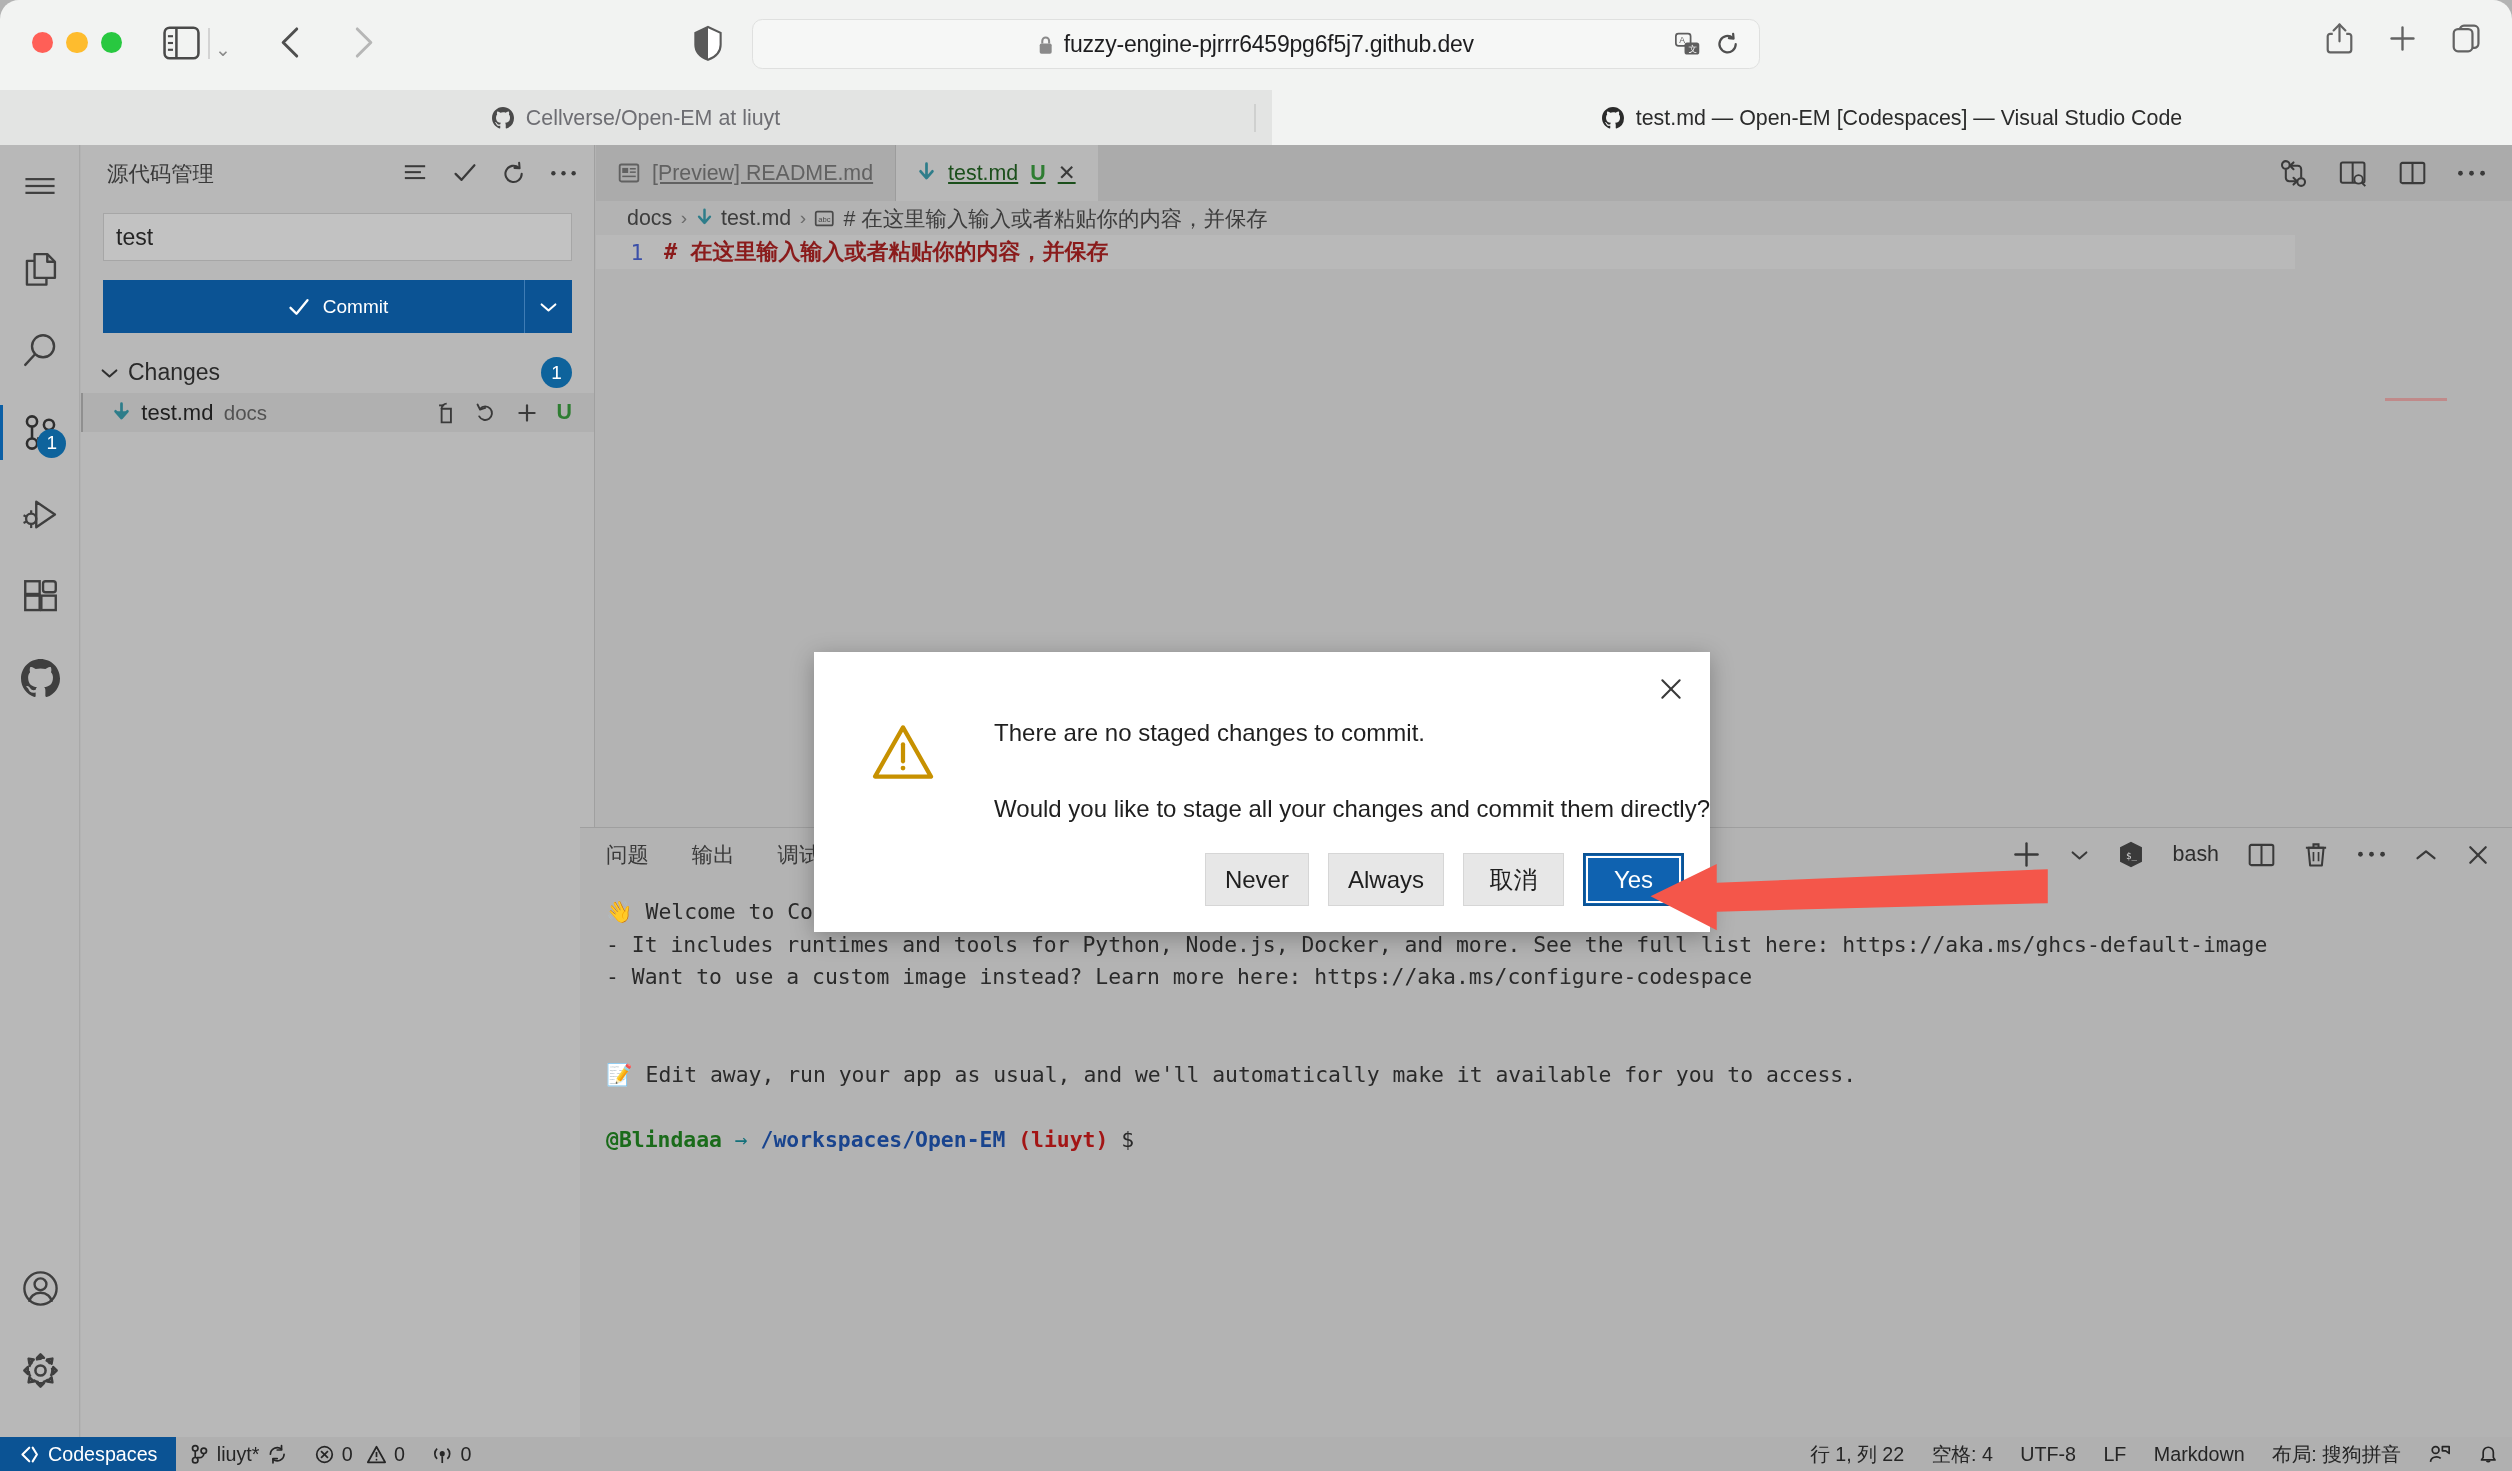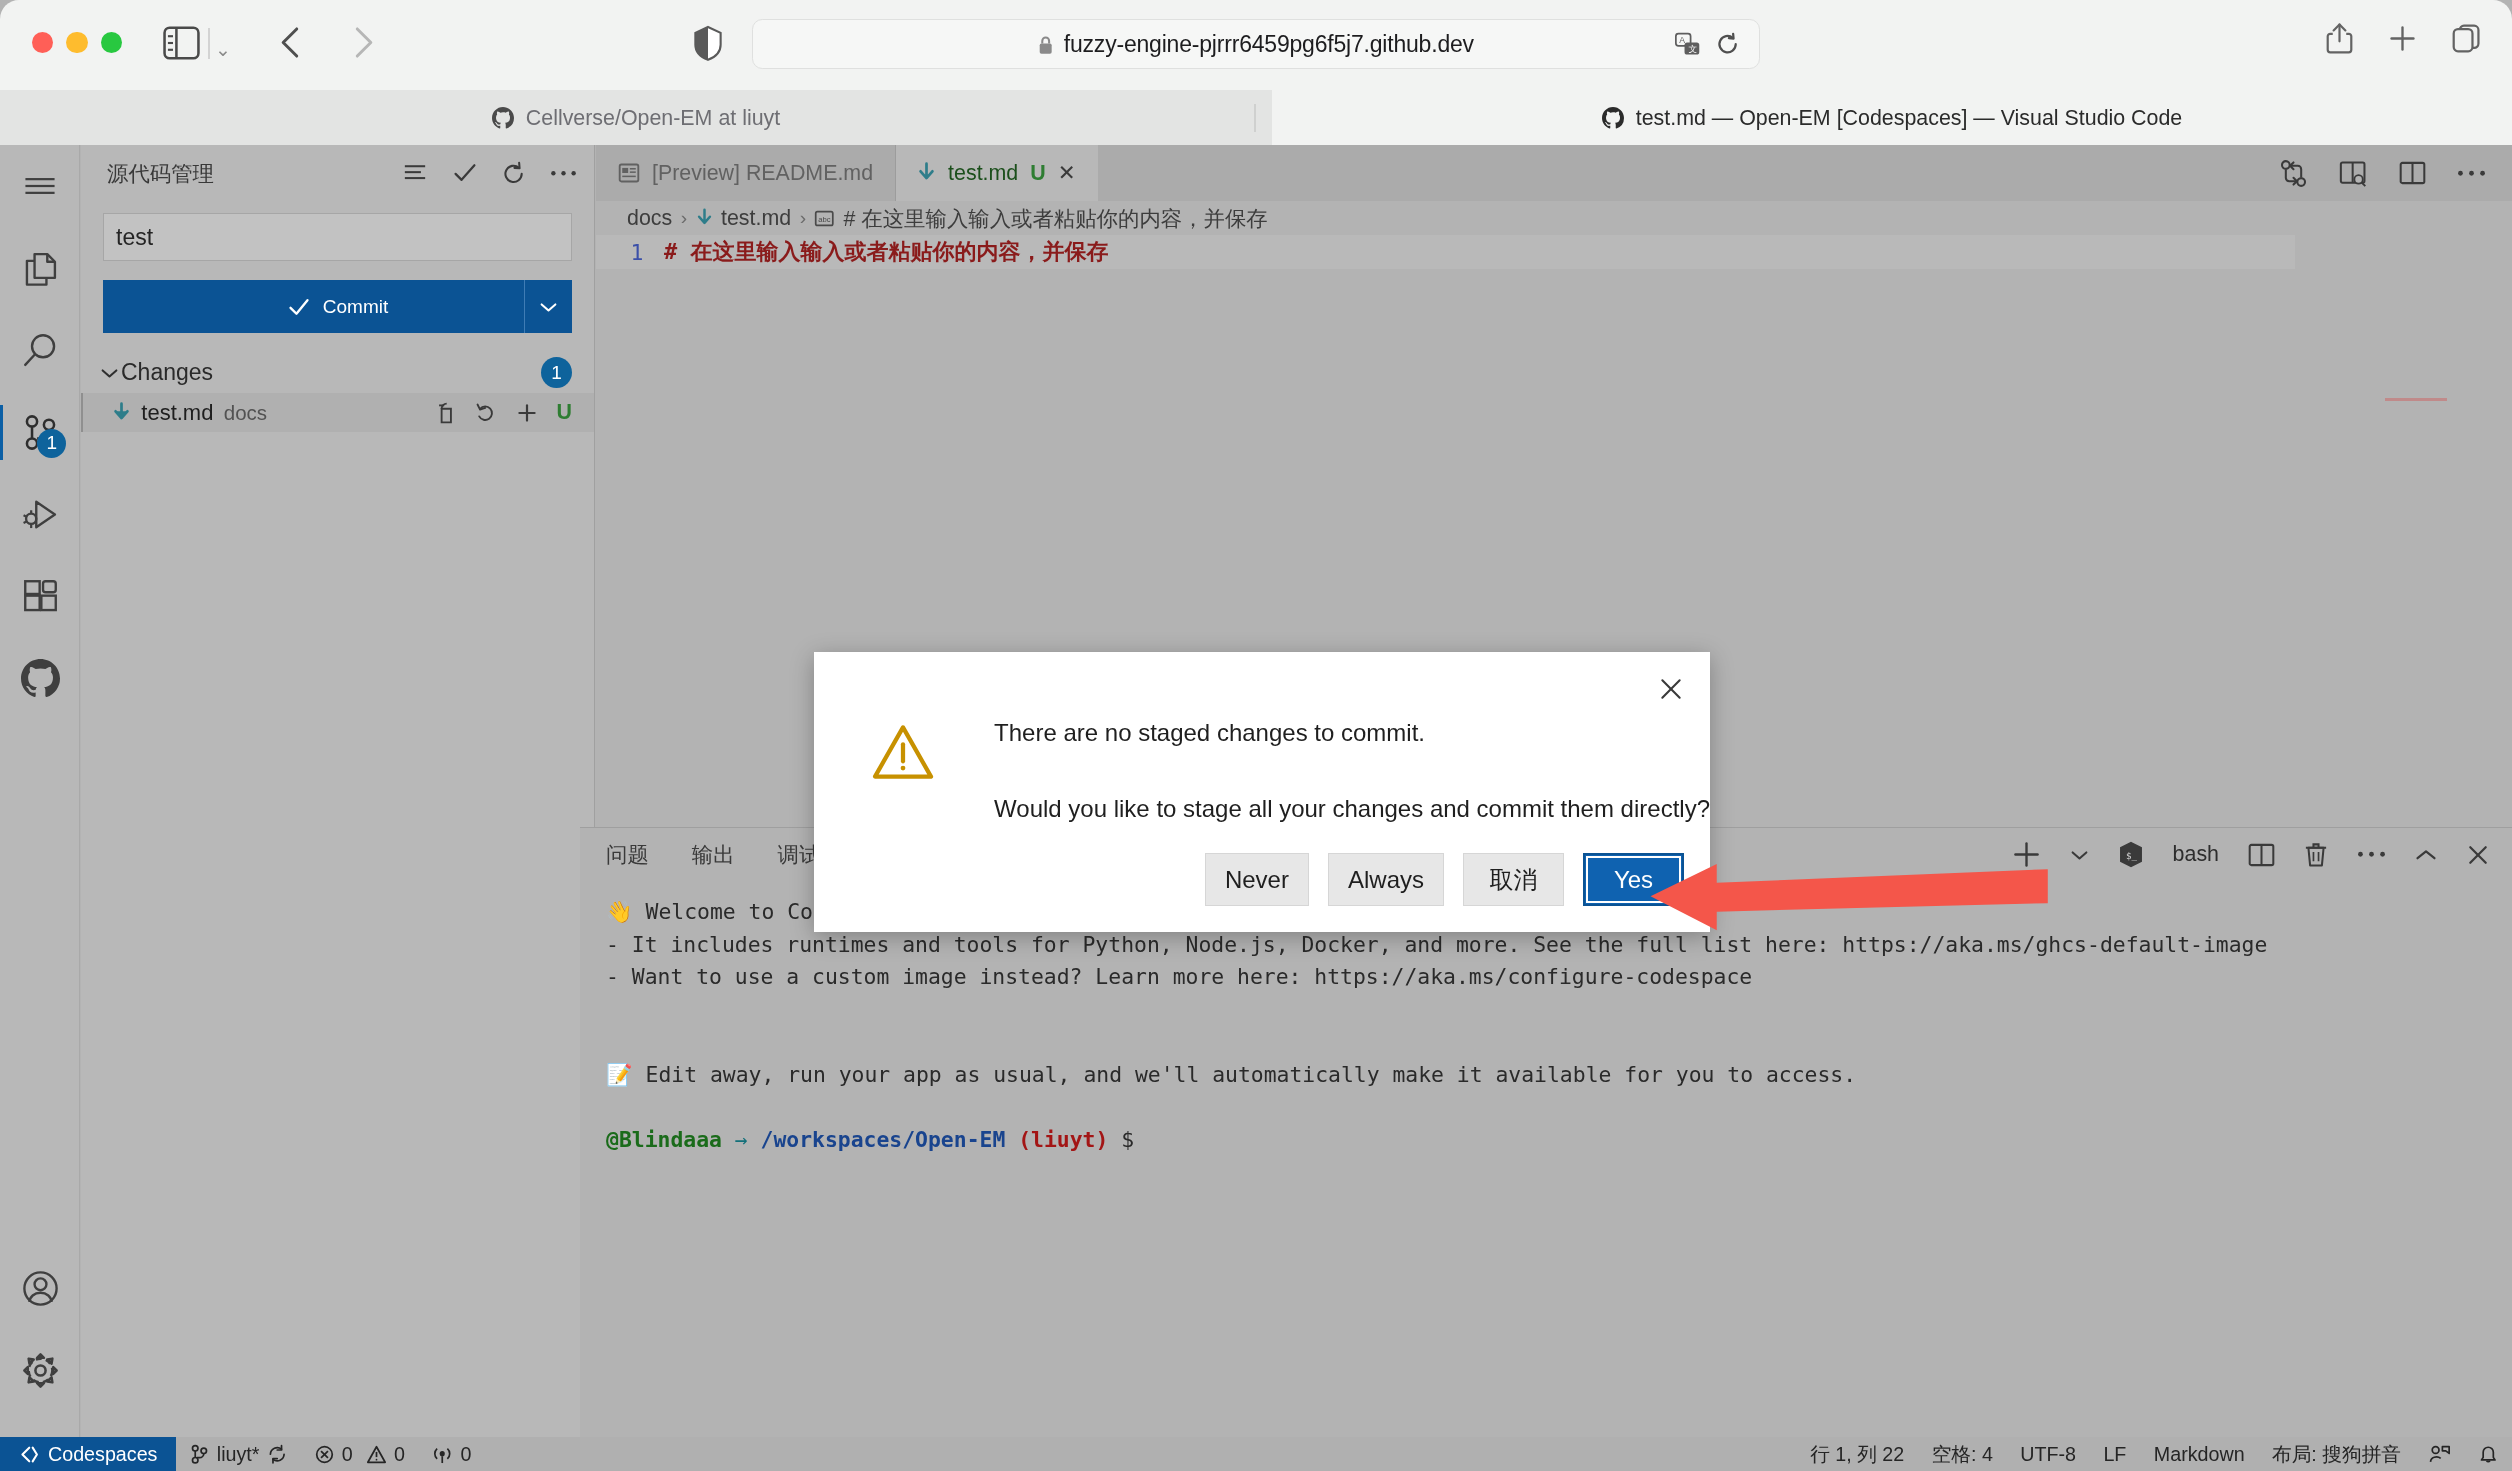--- a/index.html
+++ b/index.html
@@ -108,40 +108,40 @@
   }
   .commit-btn .split {
     position:absolute; right:0; top:0; width:48px; height:53px;
     display:flex; align-items:center; justify-content:center;
     border-left:0.9px solid #3f7cb5;
   }
   .changes-row {
     margin-top:19px; height:41px; display:flex; align-items:center;
     padding:0 22px 0 19px; font-size:23px; color:#2a2a2a;
   }
-  .changes-label { flex:1; margin-left:2px; }
+  .changes-label { flex:1; margin-left:9px; }
   .count-badge {
     min-width:31px; height:31px; border-radius:15.4px; background:#0e639c; color:#fff;
     font-size:19px; display:flex; align-items:center; justify-content:center; padding:0 7.7px;
   }
   .file-row {
     height:39px; display:flex; align-items:center; padding-left:29px; padding-right:22px;
     background:#b0b0b0; font-size:22px; gap:10.3px; border-left:2.6px solid #8f8f8f;
   }
   .file-name { color:#1f1f1f; }
   .file-dir { color:#525252; font-size:20.5px; }
   .file-actions { margin-left:auto; display:flex; align-items:center; gap:19px; }
   .u-mark { color:#2e7d32; font-weight:bold; font-size:21.4px; }
 
   
   .editor-area { position:absolute; left:596px; top:0; right:0; height:1292px; background:#b3b3b3; }
   .tabsrow { height:56px; display:flex; background:#ababab; position:relative; }
   .etab {
     display:flex; align-items:center; gap:12px; padding:0 22px; height:56px;
-    font-size:21.4px; position:relative;
+    font-size:21.4px; position:relative;text-decoration:underline;
   }
   .etab.inactive { background:#ababab; color:#616161; }
   .etab.active { background:#b8b8b8; color:#1b4f1b; }
   .etab.active::after { content:""; position:absolute; left:0; top:0; width:0.9px; height:56px; background:#9c9c9c; }
   .tab-u { color:#2e7d32; font-weight:bold; }
   .tab-close { color:#3a3a3a; font-size:21.4px; }
   .tabs-right { margin-left:auto; display:flex; align-items:center; gap:31px; padding-right:26px; }
 
   .breadcrumb {
     height:34px; display:flex; align-items:center; gap:8.5px; padding-left:31px;

